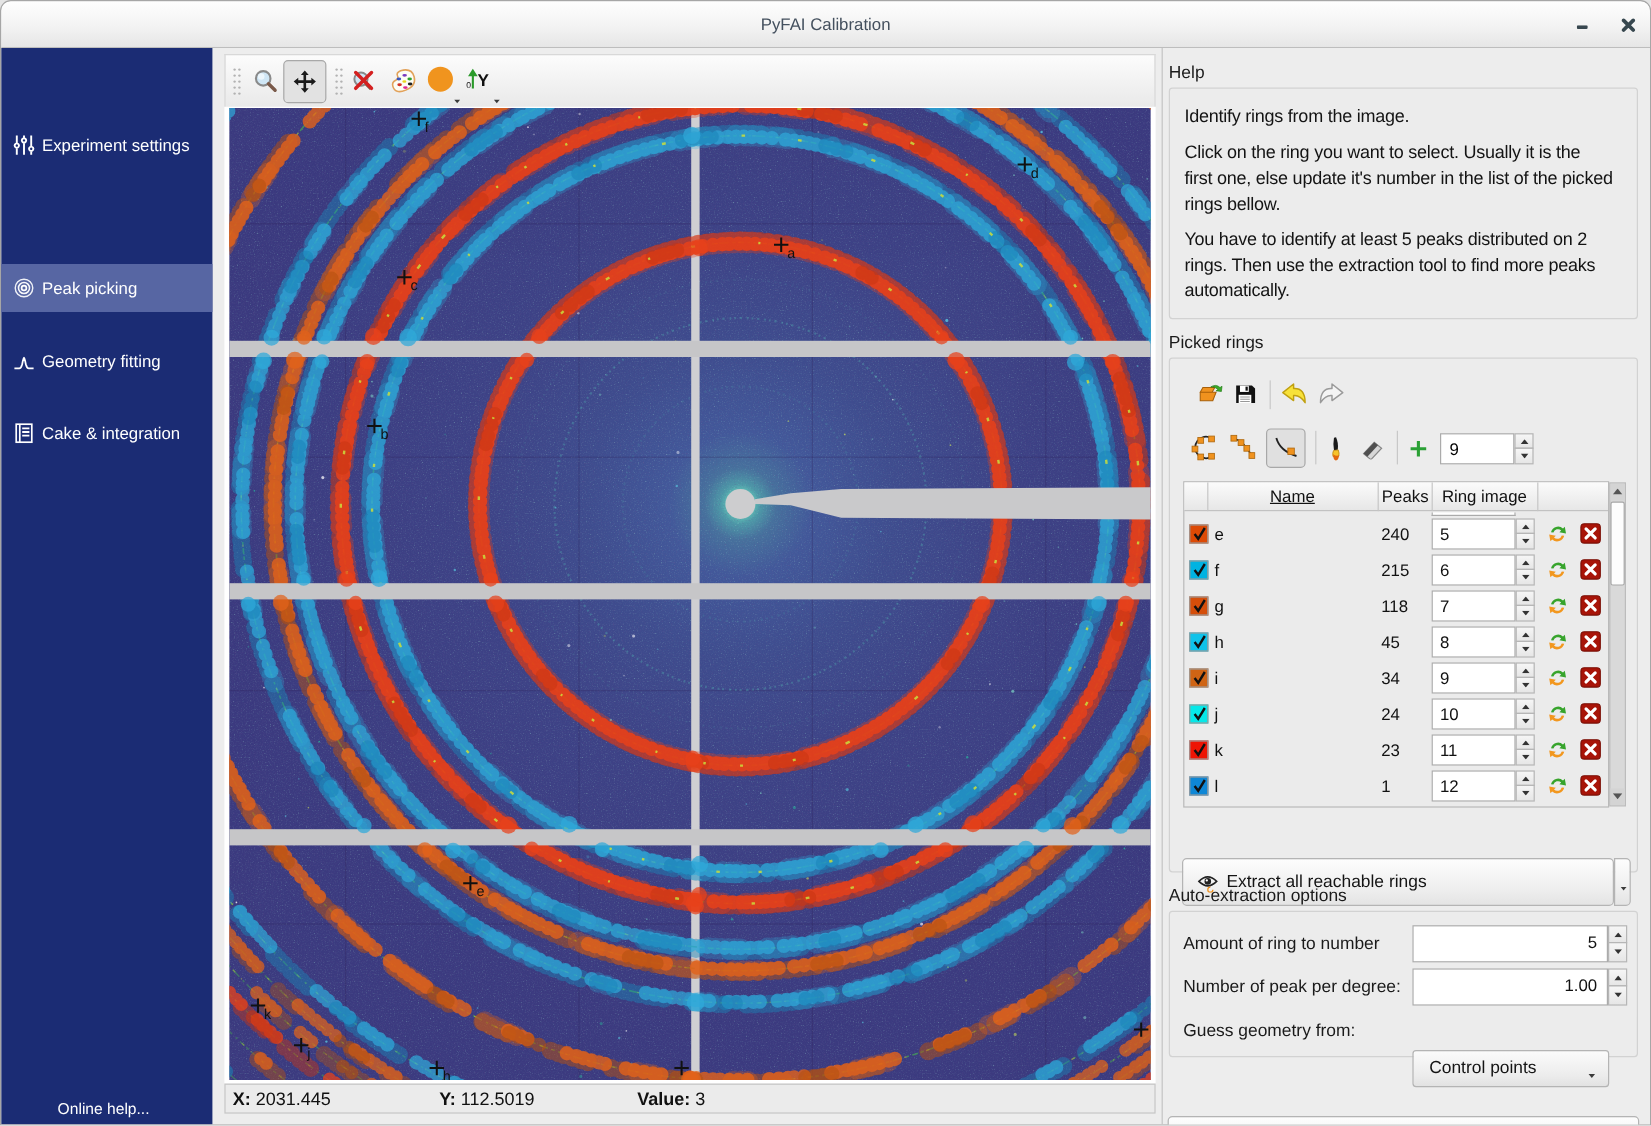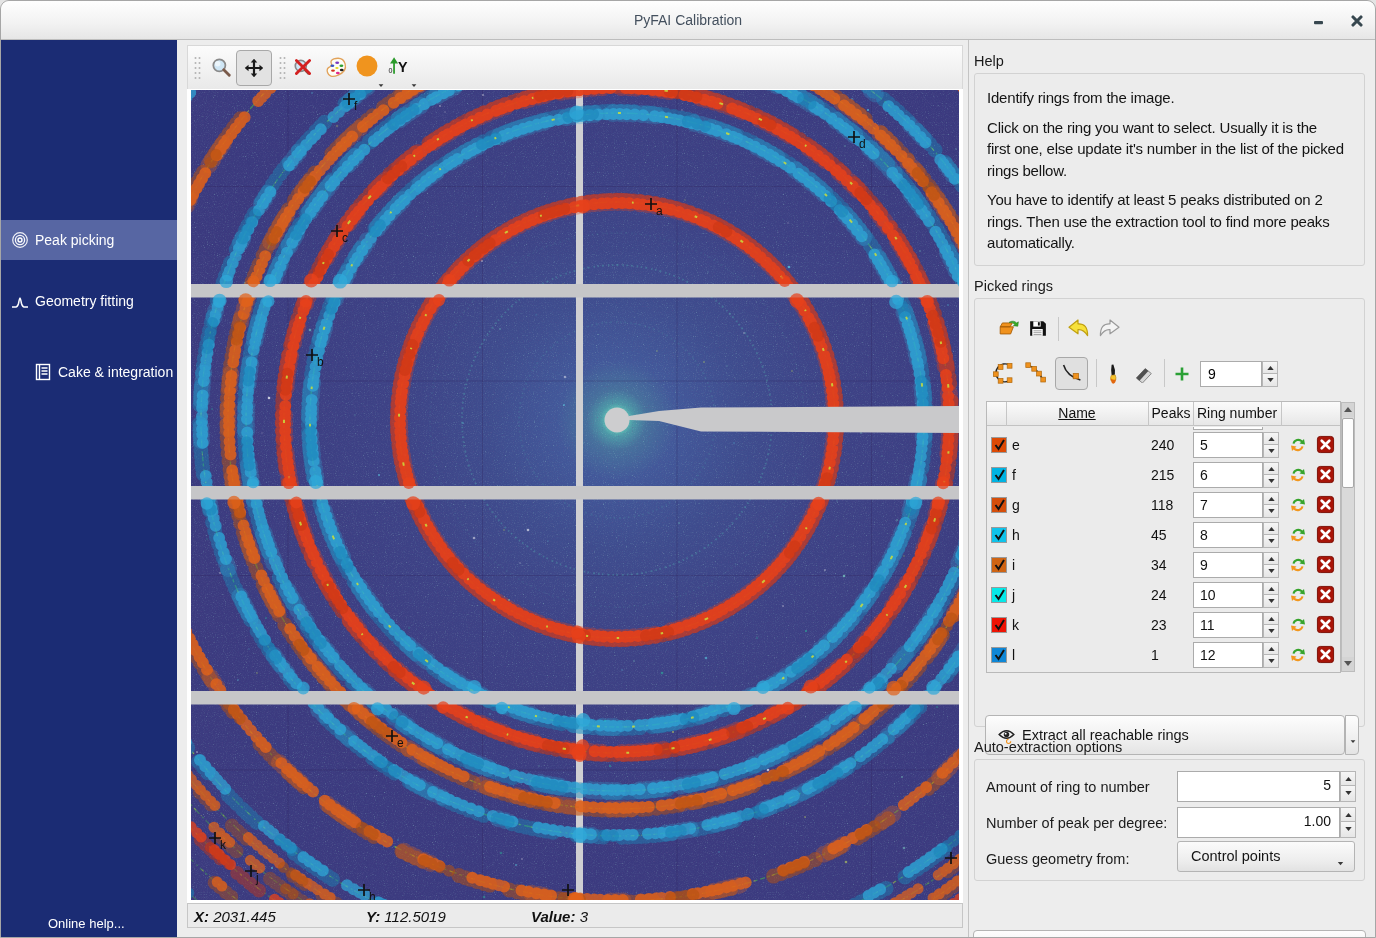--- a/index.html
+++ b/index.html
@@ -7,21 +7,21 @@
 #title { position:absolute; left:0; right:0; top:11px; text-align:center; font-size:14px; font-weight:normal; color:#44505e; }
 #sidebar { position:absolute; left:0; top:39px; width:176px; bottom:0; background:#1b2c74; }
 .sbitem { position:absolute; left:0; width:176px; height:40px; color:#fff; font-size:14px; }
 .sbitem .lbl { position:absolute; left:34px; top:50%; transform:translateY(-50%); white-space:nowrap; }
 .sbitem svg { position:absolute; left:9px; top:50%; transform:translateY(-50%); }
 #toolbar { position:absolute; left:186px; top:44px; width:776px; height:44px; background:linear-gradient(#fcfcfc,#e9e9e9); border:1px solid #d8d8d8; border-bottom:none; }
 #canvas { position:absolute; left:186px; top:88px; width:776px; height:814px; background:#fff; }
 #plotimg { position:absolute; left:4px; top:1px; }
 #statusbar { position:absolute; left:186px; top:902px; width:776px; height:25px; background:#ebebeb; border:1px solid #c6c6c6; font-size:15px; color:#111; }
 #statusbar b { font-weight:bold; }
-.sfield { position:absolute; top:4px;font-style:italic; }
+.sfield { position:absolute; top:4px; }
 #divider { position:absolute; left:967px; top:39px; width:1px; bottom:0; background:#c4c4c4; }
 .rlabel { position:absolute; font-size:14.5px; color:#1a1a1a; }
 .rbox { position:absolute; left:973px; width:391px; background:#ececec; border:1px solid #d2d2d2; border-radius:3px; }
 #helptext { position:absolute; left:12px; top:5px; right:6px; font-size:15px; line-height:21.5px; color:#141414; letter-spacing:-0.2px; }
 #helptext p { margin-top:8px; margin-bottom:0; }
 .tbtn { position:absolute; }
 .sep { position:absolute; width:1px; background:#c8c8c8; }
 .grip { position:absolute; width:7px; }
 #ptable { position:absolute; left:985px; top:400px; width:355px; height:272px; background:#ebebeb; border:1px solid #b9b9b9; }
 #ptable .hdr { position:absolute; left:0; top:0; right:0; height:24px; background:linear-gradient(#fbfbfb,#e7e7e7); border-bottom:1px solid #c2c2c2; font-size:14px; color:#111; }
@@ -49,35 +49,41 @@
     <div id="titlebar">
       <div id="title">PyFAI Calibration</div>
       <svg style="position:absolute;left:1313px;top:20px;" width="10" height="4" viewBox="0 0 10 4">
         <rect width="9" height="3.2" rx="1" fill="#37474f"></rect>
       </svg>
       <svg style="position:absolute;left:1350px;top:14px;" width="12" height="12" viewBox="0 0 12 12">
         <path d="M2 2 L10 10 M10 2 L2 10" stroke="#37474f" stroke-width="3.1" stroke-linecap="round"></path>
       </svg>
     </div>
     <div id="sidebar">
+      <div class="sbitem" style="top:61px;">
+        <svg width="20" height="20" viewBox="0 0 20 20" style="">
+          <path d="M4 2v6 M4 12v6 M4 8.5a1.8 1.8 0 1 0 0.01 0 M10 2v2 M10 8v10 M10 4.2a1.8 1.8 0 1 0 0.01 0 M16 2v9 M16 15v3 M16 11.2a1.8 1.8 0 1 0 0.01 0" stroke="#fff" stroke-width="1.6" fill="none"></path>
+        </svg>
+        <span class="lbl">Experiment settings</span>
+      </div>
       <div class="sbitem" style="top:180px;background:#5766a3;">
         <svg width="20" height="20" viewBox="0 0 20 20" style="">
           <circle cx="10" cy="10" r="2" stroke="#fff" stroke-width="1.4" fill="none"></circle>
           <circle cx="10" cy="10" r="4.6" stroke="#fff" stroke-width="1.3" fill="none" opacity="0.95"></circle>
           <circle cx="10" cy="10" r="7.3" stroke="#fff" stroke-width="1.2" fill="none" opacity="0.9"></circle>
         </svg>
         <span class="lbl">Peak picking</span>
       </div>
       <div class="sbitem" style="top:241px;">
         <svg width="20" height="20" viewBox="0 0 20 20" style="">
           <path d="M2 16 h4 q1.5 0 2.5-3.5 q1-5.5 1.5-5.5 q0.5 0 1.5 5.5 q1 3.5 2.5 3.5 h4" stroke="#fff" stroke-width="1.5" fill="none" stroke-linejoin="round"></path>
         </svg>
         <span class="lbl">Geometry fitting</span>
       </div>
-      <div class="sbitem" style="top:312px;margin-left:23px;">
+      <div class="sbitem" style="top:301px;">
         <svg width="20" height="20" viewBox="0 0 20 20" style="">
           <rect x="3.5" y="2.5" width="13" height="15" stroke="#fff" stroke-width="1.4" fill="none"></rect>
           <path d="M6.5 2.5 v15" stroke="#fff" stroke-width="1.4"></path>
           <path d="M8.5 6 h6 M8.5 9 h6 M8.5 12 h6" stroke="#fff" stroke-width="1.6"></path>
         </svg>
         <span class="lbl">Cake &amp; integration</span>
       </div>
       <div style="position:absolute;left:47px;top:876px;color:#fff;font-size:13px;">Online help...</div>
     </div>
     <div id="toolbar">
@@ -573,21 +579,21 @@
       <div class="sa" style="top:12px;height:14px;">
         <svg style="top:4px" width="7" height="4" viewBox="0 0 8 5">
           <path d="M0 0 l4 5 4-5 z" fill="#333"></path>
         </svg>
       </div>
     </div>
     <div id="ptable">
       <div class="hdr">
         <div class="hcell" style="left:20px;width:140px;text-decoration:underline;">Name</div>
         <div class="hcell" style="left:162px;width:44px;">Peaks</div>
-        <div class="hcell" style="left:207px;width:86px;">Ring number</div>
+        <div class="hcell" style="left:207px;width:86px;">Ring image</div>
         <div class="hline" style="left:19px;"></div>
         <div class="hline" style="left:161px;"></div>
         <div class="hline" style="left:206px;"></div>
         <div class="hline" style="left:294px;"></div>
       </div>
       <div style="position:absolute;left:206px;top:25px;width:70px;height:3px;background:#fff;border:1px solid #ababab;border-top:none;"></div>
       <div class="prow" style="top:28px;">
         <div class="cbox" style="background:#dd4a05;">
           <svg width="14" height="14" viewBox="0 0 14 14">
             <path d="M2.5 7 l3 4 5.5-9" stroke="#111" stroke-width="2" fill="none"></path>
@@ -879,18 +885,18 @@
           <path d="M0 5 l4-5 4 5 z" fill="#333"></path>
         </svg>
       </div>
       <div class="sa" style="top:14px;height:17px;">
         <svg style="top:5px" width="7" height="4" viewBox="0 0 8 5">
           <path d="M0 0 l4 5 4-5 z" fill="#333"></path>
         </svg>
       </div>
     </div>
     <div class="rlabel" style="left:985px;top:850px;">Guess geometry from:</div>
-    <div class="combo" style="left:1176px;top:840px;width:178px;height:31px;">Control points<span style="position:absolute;right:9px;top:12px;"><svg width="9" height="8" viewBox="0 0 10 8" style="">
+    <div class="combo" style="left:1176px;top:874px;width:164px;height:31px;">Control points<span style="position:absolute;right:9px;top:12px;"><svg width="9" height="8" viewBox="0 0 10 8" style="">
           <path d="M2 3 l3 3.5 3-3.5 z" fill="#3a3a3a"></path>
         </svg></span></div>
     <div class="button" style="left:972px;top:889px;width:393px;height:39px;">
       <span style="position:absolute;left:0;right:0;top:11px;text-align:center;font-family:Liberation Mono, monospace;">Next &gt;</span>
     </div>
   </div>
 </body></html>

